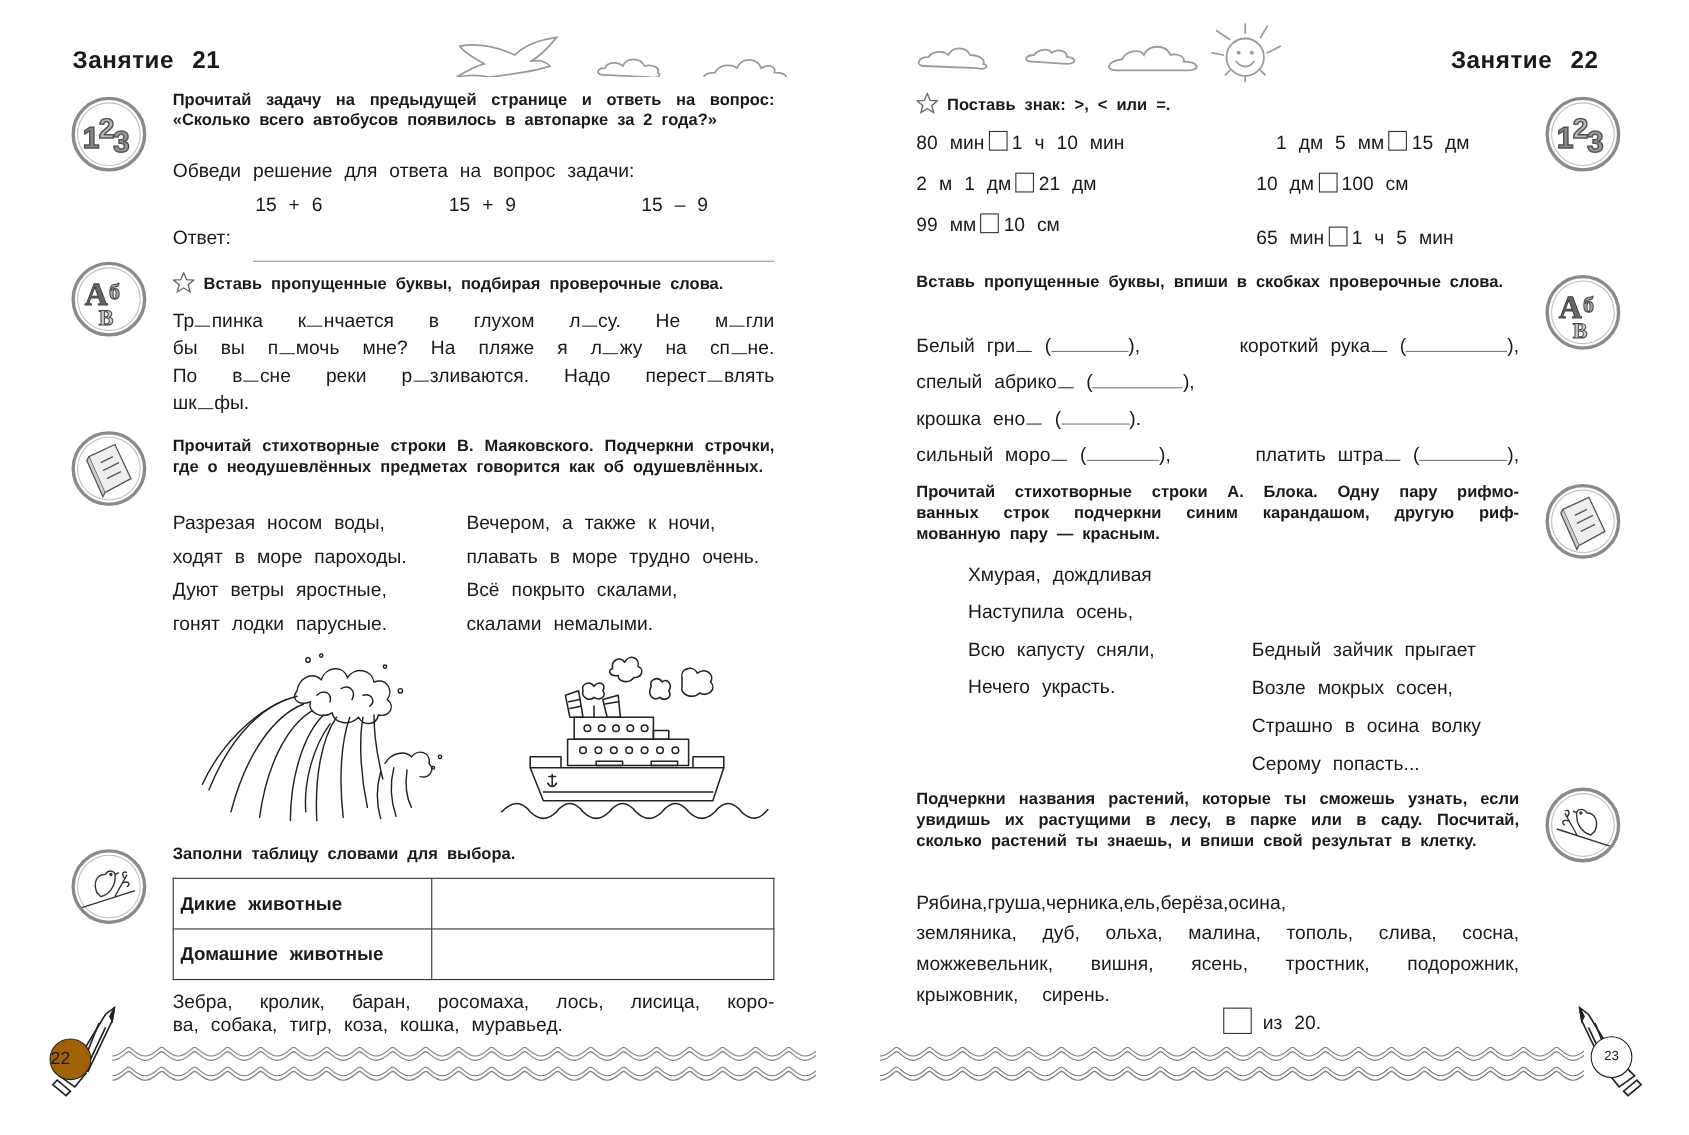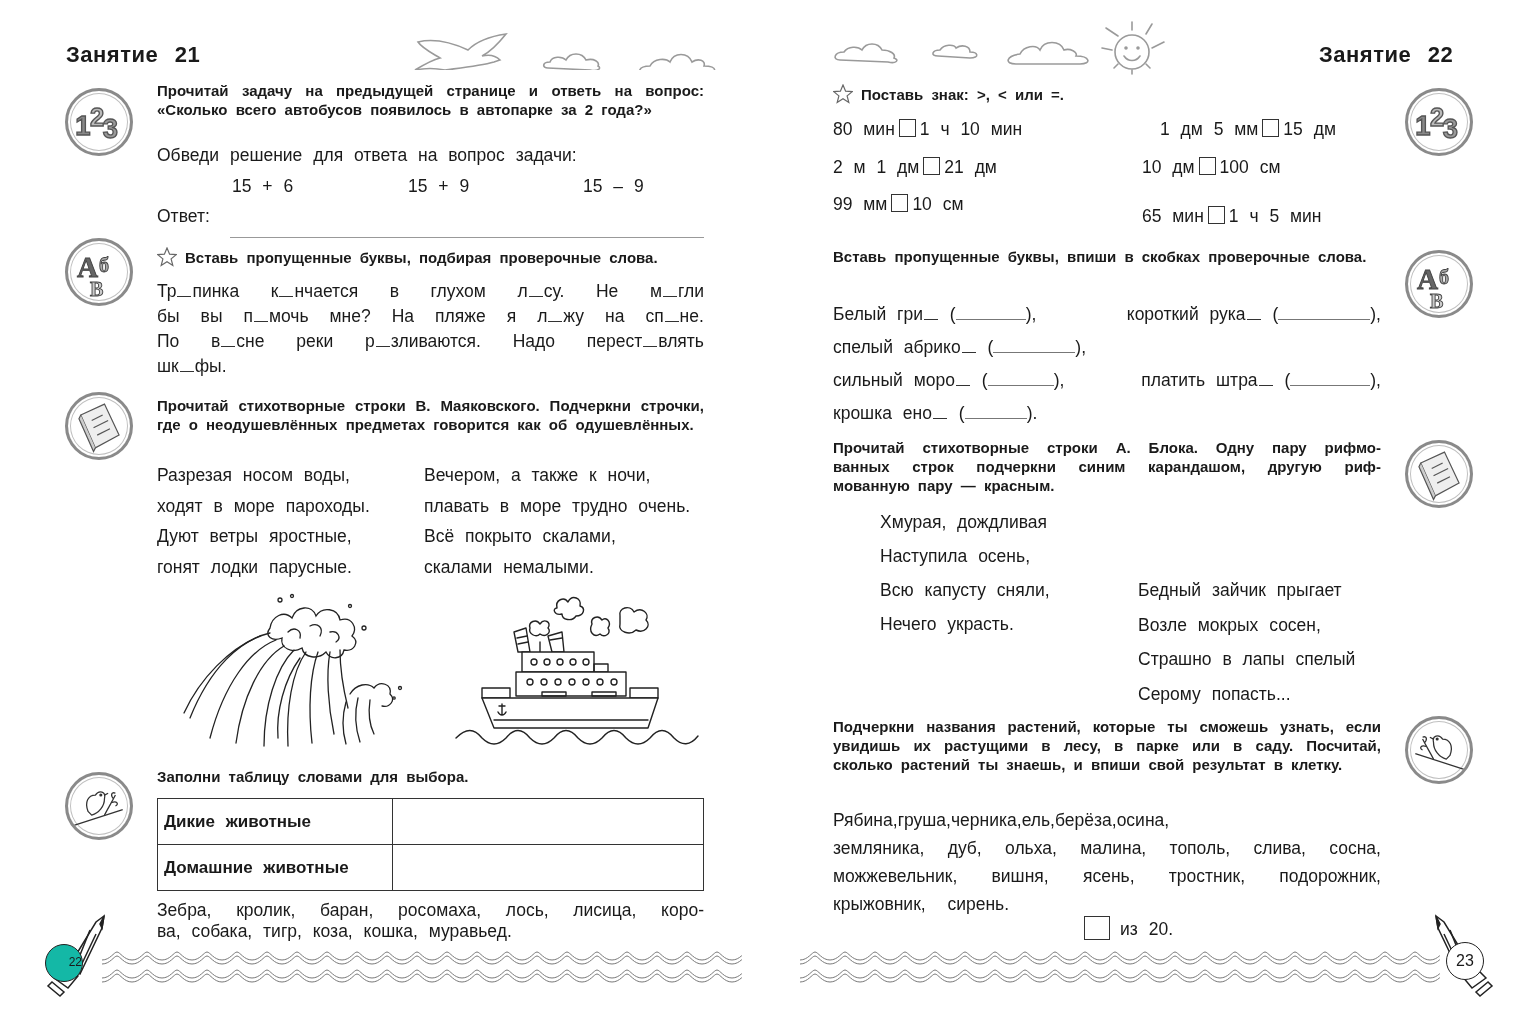--- a/index.html
+++ b/index.html
@@ -225,21 +225,21 @@
   <g fill="#fff" stroke="#222" stroke-width="1.5">
     <polygon points="60,4 52,10 24,56 36,62 58,16"></polygon>
     <polygon points="60,4 56,12 58,16" fill="#222"></polygon>
     <line x1="46" y1="18" x2="30" y2="58"></line>
       <line x1="52" y1="22" x2="34" y2="60"></line>
     <polygon points="10,66 20,56 34,64 24,76"></polygon>
     <polygon points="8,70 20,80 16,84 4,74"></polygon>
   </g>
   <circle cx="28" cy="50" r="0" fill="none"></circle>
 </svg>
-<div class="page-num" style="left:45px; top:944px; width:38px; height:38px; border-radius:50%; border:1.6px solid #222; background:#14b8a6; text-align:right; line-height:35px; font-size:12px;">22</div>
+<div class="page-num" style="left:45px; top:944px; width:38px; height:38px; border-radius:50%; border:1.6px solid #222; background:#a16207; text-align:left; line-height:35px; font-size:16px;">22</div>
 
 <svg class="waves" style="left:102px; top:950px;" width="640" height="40">
   <defs>
     <pattern id="wv" x="0" y="0" width="30" height="40" patternUnits="userSpaceOnUse">
       <path d="M0 10 C8 10 12 2 15 2 C18 2 22 10 30 10" fill="none" stroke="#777" stroke-width="1"></path>
       <path d="M0 14 C8 14 12 6 15 6 C18 6 22 14 30 14" fill="none" stroke="#777" stroke-width="1"></path>
       <path d="M0 28 C8 28 12 20 15 20 C18 20 22 28 30 28" fill="none" stroke="#777" stroke-width="1"></path>
       <path d="M0 32 C8 32 12 24 15 24 C18 24 22 32 30 32" fill="none" stroke="#777" stroke-width="1"></path>
     </pattern>
   </defs>
@@ -302,26 +302,26 @@
     </svg>
 </div>
 <div class="abs body" style="left:833px; top:298px; width:548px; line-height:33px;">
   <div style="display:flex; justify-content:space-between;">
     <span><span>Белый гри</span><span class="gap"></span> (<span class="blank" style="width:70px;"></span><span>),</span></span>
     <span><span>короткий рука</span><span class="gap"></span> (<span class="blank" style="width:92px;"></span><span>),</span></span>
   </div>
   <div style="display:flex; justify-content:space-between;">
     <span><span>спелый абрико</span><span class="gap"></span> (<span class="blank" style="width:82px;"></span><span>),</span></span>
   </div>
+  <div>
+    <span><span>крошка ено</span><span class="gap"></span> (<span class="blank" style="width:62px;"></span><span>).</span></span>
+  </div>
   <div style="display:flex; justify-content:space-between;">
     <span><span>сильный моро</span><span class="gap"></span> (<span class="blank" style="width:66px;"></span><span>),</span></span>
     <span><span>платить штра</span><span class="gap"></span> (<span class="blank" style="width:80px;"></span><span>),</span></span>
-  </div>
-  <div>
-    <span><span>крошка ено</span><span class="gap"></span> (<span class="blank" style="width:62px;"></span><span>).</span></span>
   </div>
 </div>
 
 <div class="abs task" style="left:833px; top:438px; width:548px;">
   <div style="text-align-last:justify;">Прочитай стихотворные строки А. Блока. Одну пару рифмо-</div>
   <div style="text-align-last:justify;">ванных строк подчеркни синим карандашом, другую риф-</div>
   <div>мованную пару — красным.</div>
 </div>
 <div class="circle-icon" style="left:1405px; top:440px;">
   <svg viewBox="0 0 68 68">
@@ -336,21 +336,21 @@
 </div>
 <div class="abs body" style="left:880px; top:505px; line-height:34px;">
   <div>Хмурая, дождливая</div>
   <div>Наступила осень,</div>
   <div>Всю капусту сняли,</div>
   <div>Нечего украсть.</div>
 </div>
 <div class="abs body" style="left:1138px; top:573px; line-height:34.5px;">
   <div>Бедный зайчик прыгает</div>
   <div>Возле мокрых сосен,</div>
-  <div>Страшно в лапы спелый</div>
+  <div>Страшно в осина волку</div>
   <div>Серому попасть...</div>
 </div>
 
 <div class="abs task" style="left:833px; top:717px; width:548px;">Подчеркни названия растений, которые ты сможешь узнать, если увидишь их растущими в лесу, в парке или в саду. Посчитай, сколько растений ты знаешь, и впиши свой результат в клетку.</div>
 <div class="circle-icon" style="left:1405px; top:716px;">
   <svg viewBox="0 0 68 68">
       <g fill="none" stroke="#333" stroke-width="1.4" transform="translate(68,0) scale(-1,1)">
     <path d="M4 56 L60 38"></path>
         <path d="M22 40 C18 30 22 22 30 22 C34 16 42 18 40 26 C40 34 34 42 26 44 Z" fill="#fff"></path>
     <circle cx="36" cy="22" r="1" fill="#333"></circle>
@@ -383,31 +383,31 @@
     <span>можжевельник,</span>
       <span>вишня,</span>
       <span>ясень,</span>
       <span>тростник,</span>
       <span>подорожник,</span>
   </div>
   <div>
     <span>крыжовник,</span>&nbsp;&nbsp;<span>сирень.</span>
   </div>
 </div>
-<div class="abs body" style="left:1084px; top:916px; white-space:nowrap;">
+<div class="abs body" style="left:1112px; top:916px; white-space:nowrap;">
   <span style="display:inline-block; width:26px; height:24px; border:1.6px solid #333; vertical-align:-5px; margin-right:10px;"></span><span>из 20.</span>
 </div>
 
 <svg class="waves" style="left:800px; top:950px;" width="640" height="40">
   <rect width="640" height="40" fill="url(#wv)"></rect>
 </svg>
 
 <svg class="abs" style="left:1426px; top:912px;" width="70" height="86" viewBox="0 0 70 86">
   <g fill="#fff" stroke="#222" stroke-width="1.5" transform="translate(70,0) scale(-1,1)">
     <polygon points="60,4 52,10 24,56 36,62 58,16"></polygon>
     <polygon points="60,4 56,12 58,16" fill="#222"></polygon>
     <line x1="46" y1="18" x2="30" y2="58"></line>
       <line x1="52" y1="22" x2="34" y2="60"></line>
     <polygon points="10,66 20,56 34,64 24,76"></polygon>
     <polygon points="8,70 20,80 16,84 4,74"></polygon>
   </g>
 </svg>
-<div class="page-num" style="left:1446px; top:942px; width:38px; height:38px; border-radius:50%; border:1.6px solid #222; background:#fff; text-align:center; line-height:35px; font-size:16px;">23</div>
+<div class="page-num" style="left:1446px; top:942px; width:38px; height:38px; border-radius:50%; border:1.6px solid #222; background:#fff; text-align:center; line-height:35px; font-size:12px;">23</div>
 
 </body></html>

